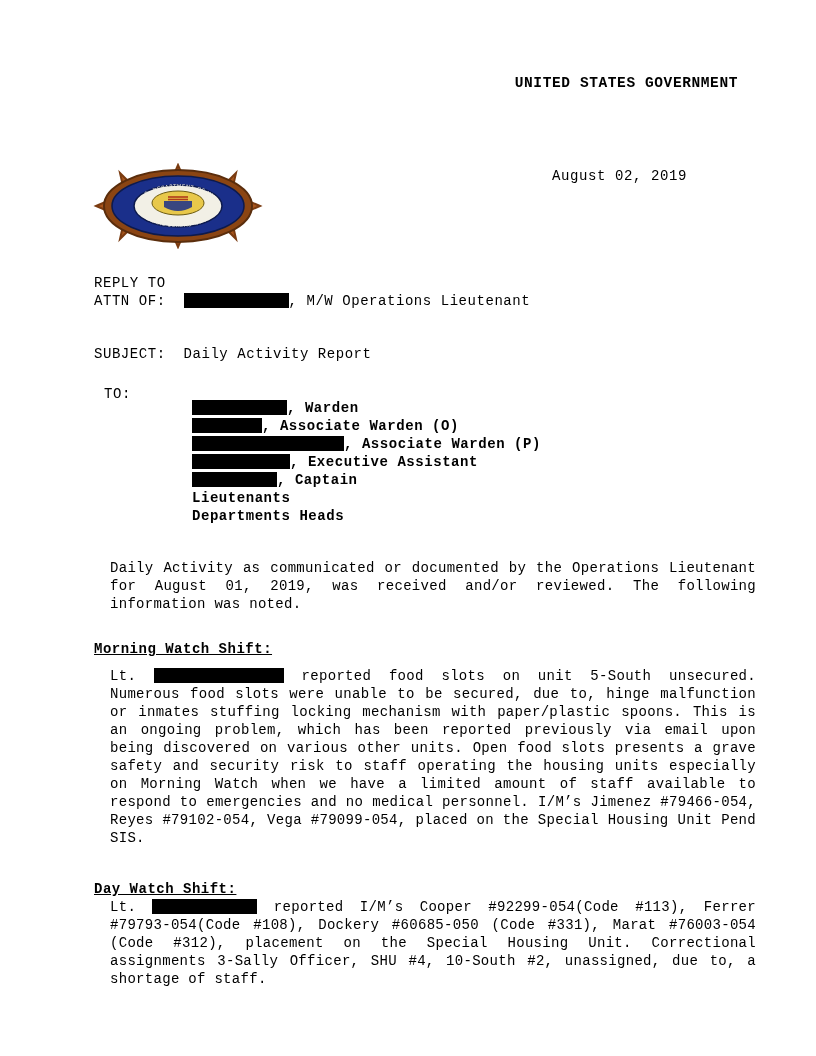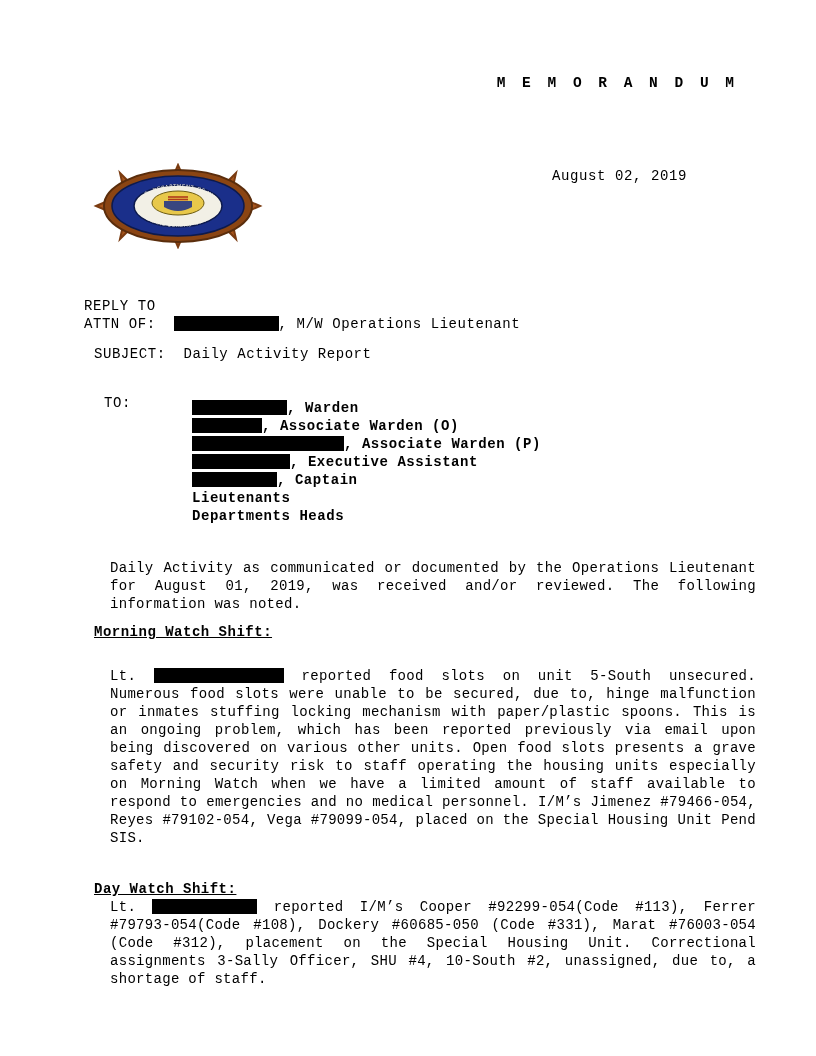--- a/index.html
+++ b/index.html
@@ -54,23 +54,23 @@
   }
 
   .block {
     position: absolute;
     font-size: 14px;
     line-height: 18px;
     letter-spacing: 0.55px;
     white-space: pre;
   }
 
-  .reply-to { left: 84px; top: 274px; margin-top: 23px; }
+  .reply-to { left: 94px; top: 274px; }
   .subject { left: 94px; top: 345px; }
-  .to-label { left: 104px; top: 394px; }
+  .to-label { left: 104px; top: 385px; }
   .to-lines { left: 192px; top: 399px; font-weight: bold; }
 
   .redact {
     display: inline-block;
     background: #000000;
     vertical-align: middle;
     height: 15px;
     position: relative;
     top: -1px;
   }
@@ -88,34 +88,34 @@
   .intro { top: 559px; }
   .heading {
     position: absolute;
     left: 94px;
     font-size: 14px;
     line-height: 18px;
     font-weight: bold;
     text-decoration: underline;
     letter-spacing: 0.5px;
   }
-  .h-morning { top: 623px; }
+  .h-morning { top: 640px; }
   .p-morning { top: 667px; }
   .h-day { top: 880px; }
   .p-day { top: 898px; }
 
   .seal-svg { display: block; }
 </style>
 </head>
 <body>
 
 <div class="page">
 
   <div class="letterhead">
-    <div class="memo-word">M E M O R A N D U M</div>
+    <div>UNITED STATES GOVERNMENT</div>
   </div>
 
   <div class="seal">
     <svg class="seal-svg" width="196" height="86" viewBox="0 0 196 86" xmlns="http://www.w3.org/2000/svg">
       <g>
 
         <g stroke="#7a3b10" stroke-width="2" fill="#a9561d">
           <polygon points="98,2 104,16 92,16"></polygon>
           <polygon points="98,84 104,70 92,70"></polygon>
           <polygon points="16,43 30,37 30,49"></polygon>

